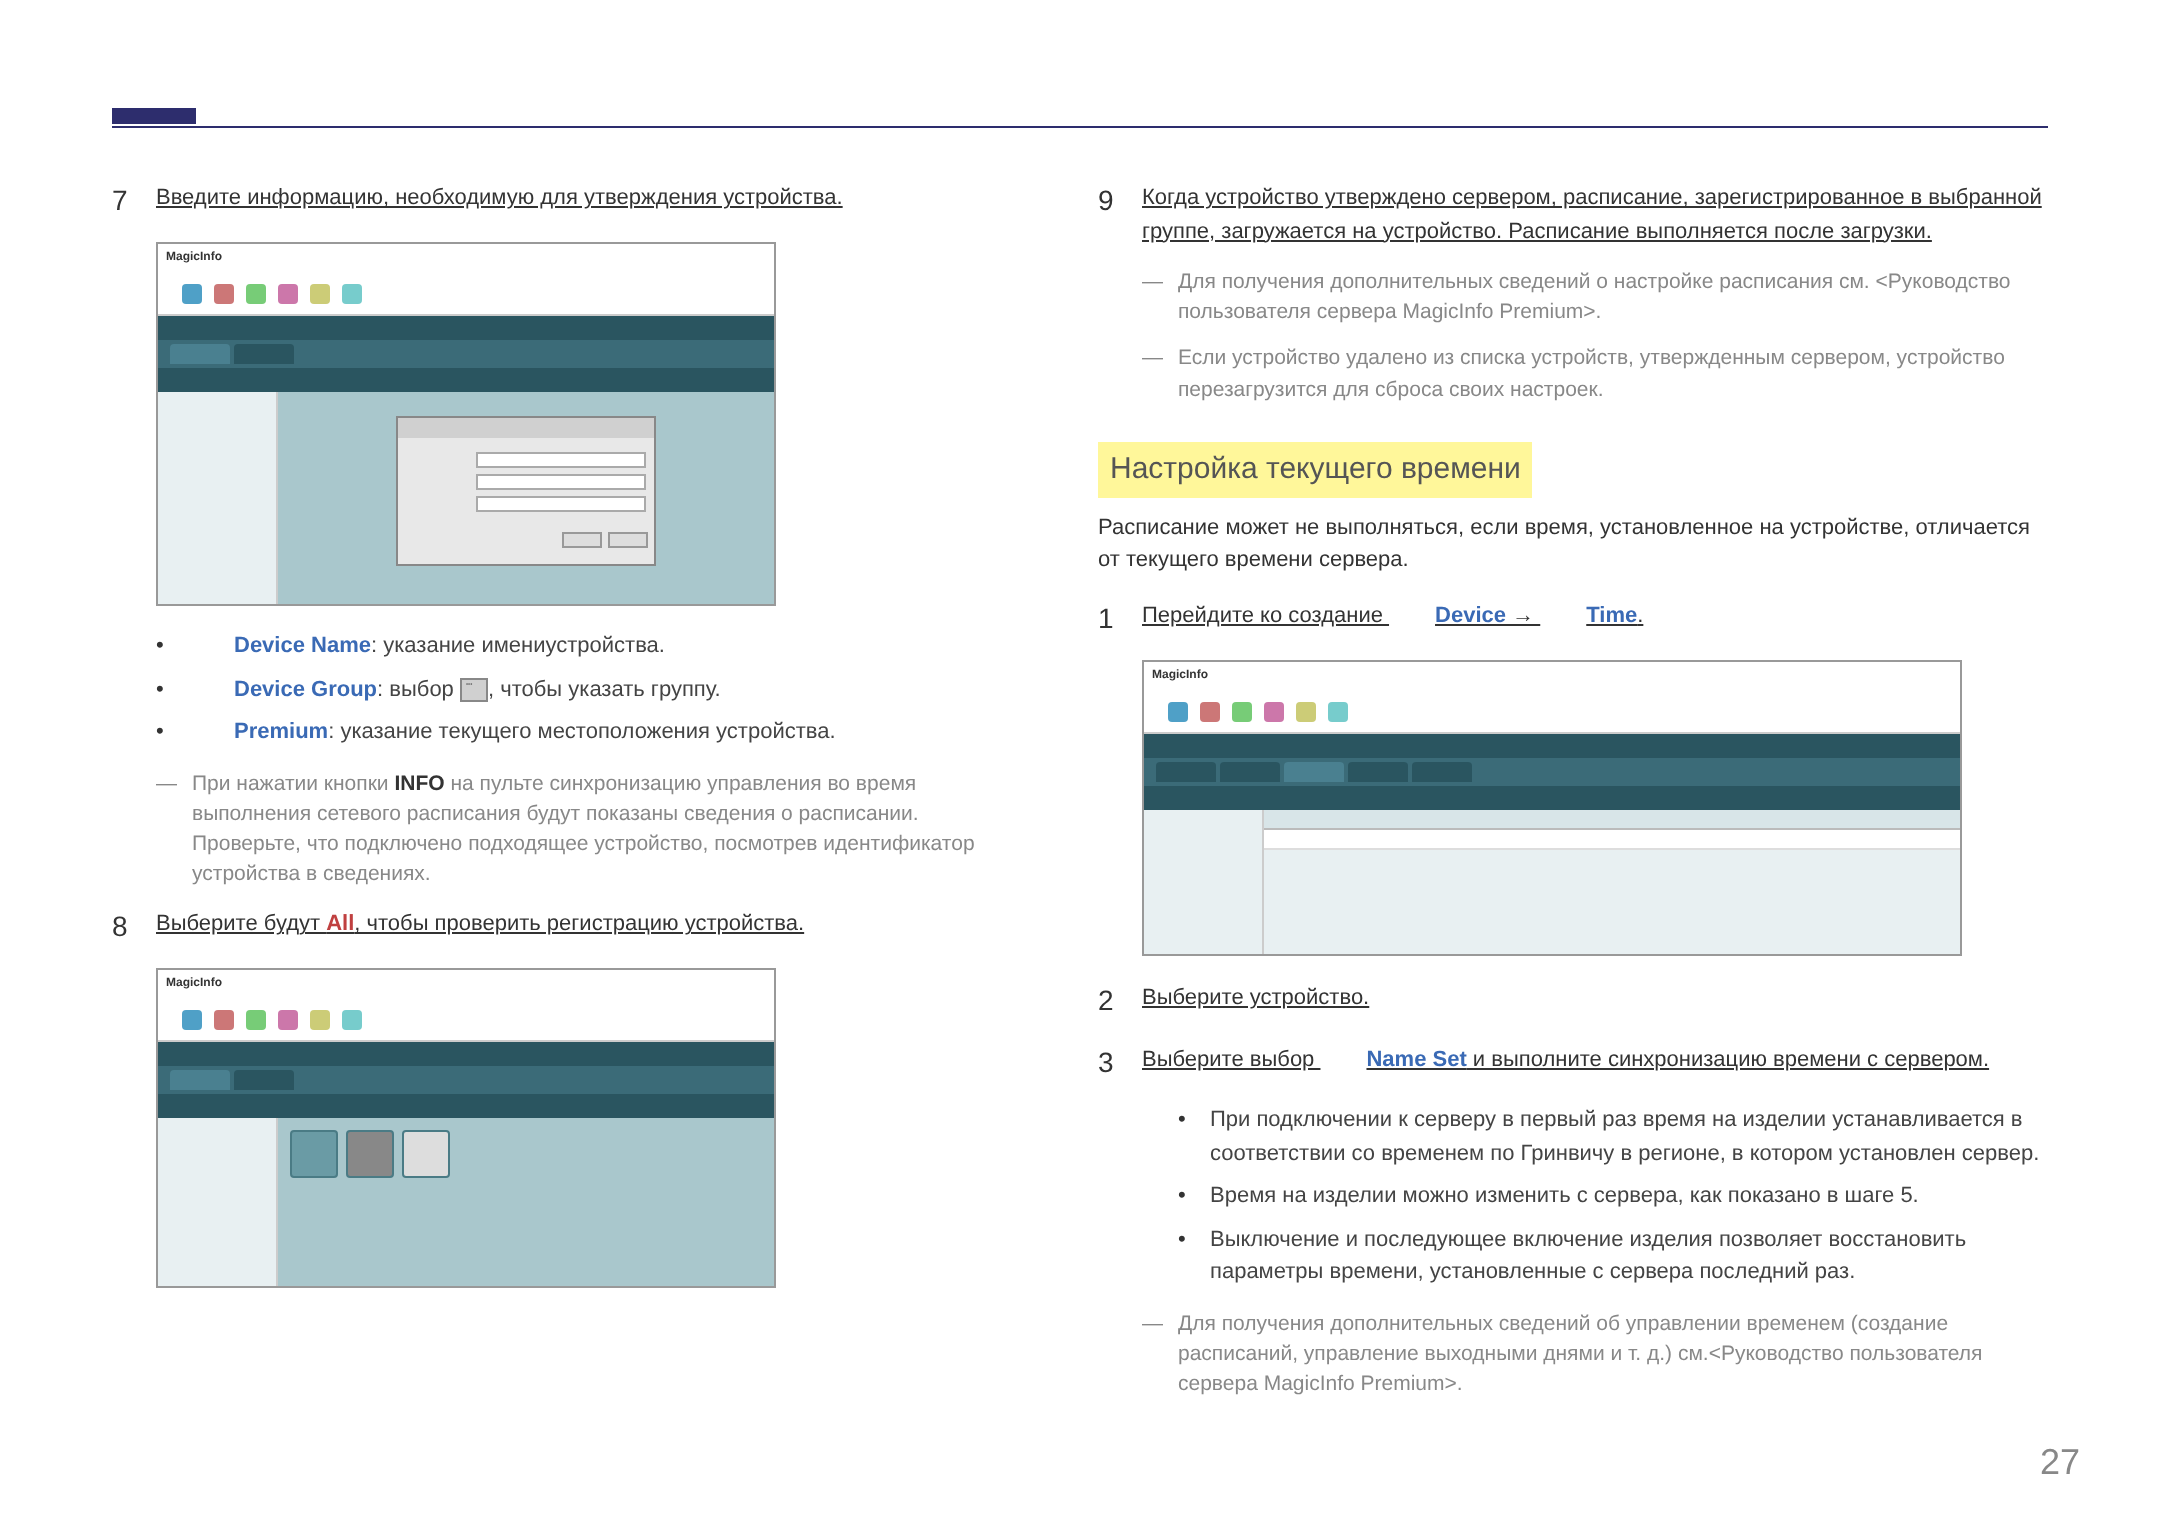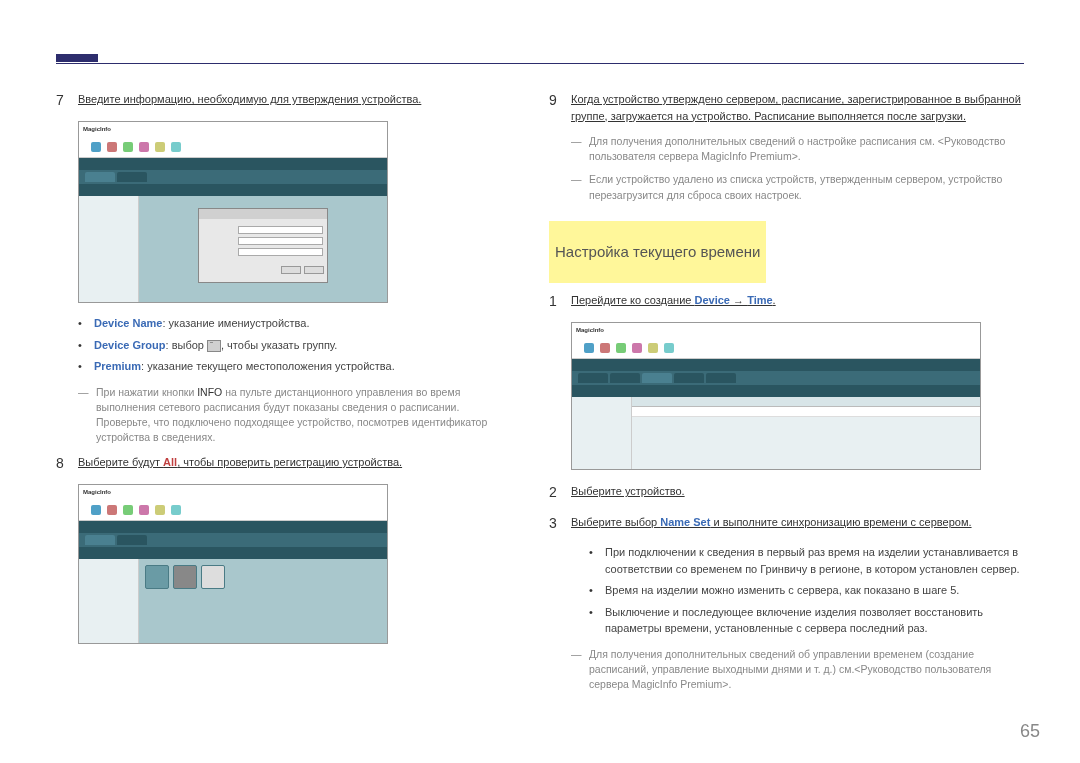--- a/index.html
+++ b/index.html
@@ -49,34 +49,34 @@
   .ss-flabel { width:35px; color:#333; }
   .ss-finput { flex:1; height:8px; background:#fff; border:1px solid #aaa; }
   .ss-btns { display:flex; justify-content:flex-end; gap:3px; padding:3px; }
   .ss-btn { width:20px; height:8px; background:#ddd; border:1px solid #999; }
   .ss-thumbs { display:flex; gap:4px; padding:6px; }
   .ss-thumb { width:24px; height:24px; background:#6a9ba5; border:1px solid #4a7b85; border-radius:2px; }
   .bullet-list { margin: 0 0 10px 22px; }
   .bullet { display:flex; margin-bottom:5px; }
   .bullet-dot { width:16px; flex-shrink:0; font-size:11px; color:#333; }
   .bullet-text { flex:1; }
-  .blue { color:#3a6ab5; font-weight:bold; }
+  .blue { color:#3a6ab5; font-weight:bold;margin-left:23px; }
   .red { color:#c04040; font-weight:bold; }
   .btn-icon { display:inline-block; width:14px; height:12px; background:#d0d0d0; border:1px solid #888; vertical-align:middle; position:relative; }
   .btn-icon::after { content:"•••"; font-size:3px; position:absolute; top:0; left:2px; letter-spacing:0; color:#555; }
   .dash-note { display:flex; margin:0 0 8px 22px; color:#888; font-size:10.5px; line-height:1.45; }
   .dash-note .dash { width:18px; flex-shrink:0; }
   .dash-note .txt { flex:1; }
-  .bold { font-weight:normal; color:#333; }
+  .bold { font-weight:bold; color:#333; }
   .section-title {
     display:inline-block;
     background:#fff79a;
     color:#555;
     font-size:15px;
-    padding:20px 6px;
+    padding:3px 6px;
     margin:10px 0 8px;
     font-weight:400;
   }
   .intro { color:#333; margin-bottom:10px; line-height:1.45; }
   .arrow { font-weight:bold; }
   .sub-bullets { margin:6px 0 10px 40px; }
   .page-num { position:absolute; bottom:18px; right:40px; font-size:18px; color:#888; }
 </style>
 </head>
 <body>
@@ -146,21 +146,21 @@
       <div class="bullet-text"><span class="blue">Device Group</span><span>: выбор </span><span class="btn-icon"></span><span>, чтобы указать группу.</span></div>
     </div>
     <div class="bullet">
       <div class="bullet-dot">•</div>
       <div class="bullet-text"><span class="blue">Premium</span><span>: указание текущего местоположения устройства.</span></div>
     </div>
   </div>
 
   <div class="dash-note">
     <div class="dash">―</div>
-    <div class="txt"><span>При нажатии кнопки </span><span class="bold">INFO</span><span> на пульте дистанционного управления во время выполнения сетевого расписания будут показаны сведения о расписании. Проверьте, что подключено подходящее устройство, посмотрев идентификатор устройства в сведениях.</span></div>
+    <div class="txt"><span>При нажатии кнопки </span><span class="bold">INFO</span><span> на пульте синхронизацию управления во время выполнения сетевого расписания будут показаны сведения о расписании. Проверьте, что подключено подходящее устройство, посмотрев идентификатор устройства в сведениях.</span></div>
   </div>
 
   <div class="step">
     <div class="step-num">8</div>
     <div class="step-text"><span>Выберите будут </span><span class="red">All</span><span>, чтобы проверить регистрацию устройства.</span></div>
   </div>
 
   <div class="screenshot ss2">
     <div class="ss-top">
         <span class="ss-logo">MagicInfo</span>
@@ -201,20 +201,21 @@
   <div class="dash-note">
     <div class="dash">―</div>
     <div class="txt">Для получения дополнительных сведений о настройке расписания см. &lt;Руководство пользователя сервера MagicInfo Premium&gt;.</div>
   </div>
   <div class="dash-note">
     <div class="dash">―</div>
     <div class="txt">Если устройство удалено из списка устройств, утвержденным сервером, устройство перезагрузится для сброса своих настроек.</div>
   </div>
 
   <div class="section-title">Настройка текущего времени</div>
+  <div class="intro">Расписание может не выполняться, если время, установленное на устройстве, отличается от текущего времени сервера.</div>
 
   <div class="step">
     <div class="step-num">1</div>
     <div class="step-text"><span>Перейдите ко создание </span><span class="blue">Device</span><span class="arrow"> → </span><span class="blue">Time</span><span>.</span></div>
   </div>
 
   <div class="screenshot ss3">
     <div class="ss-top">
         <span class="ss-logo">MagicInfo</span>
       </div>
@@ -250,31 +251,31 @@
   </div>
 
   <div class="step">
     <div class="step-num">3</div>
     <div class="step-text"><span>Выберите выбор </span><span class="blue">Name Set</span><span> и выполните синхронизацию времени с сервером.</span></div>
   </div>
 
   <div class="sub-bullets">
     <div class="bullet">
       <div class="bullet-dot">•</div>
-      <div class="bullet-text">При подключении к сведения в первый раз время на изделии устанавливается в соответствии со временем по Гринвичу в регионе, в котором установлен сервер.</div>
+      <div class="bullet-text">При подключении к серверу в первый раз время на изделии устанавливается в соответствии со временем по Гринвичу в регионе, в котором установлен сервер.</div>
     </div>
     <div class="bullet">
       <div class="bullet-dot">•</div>
       <div class="bullet-text">Время на изделии можно изменить с сервера, как показано в шаге 5.</div>
     </div>
     <div class="bullet">
       <div class="bullet-dot">•</div>
       <div class="bullet-text">Выключение и последующее включение изделия позволяет восстановить параметры времени, установленные с сервера последний раз.</div>
     </div>
   </div>
 
   <div class="dash-note">
     <div class="dash">―</div>
     <div class="txt">Для получения дополнительных сведений об управлении временем (создание расписаний, управление выходными днями и т. д.) см.&lt;Руководство пользователя сервера MagicInfo Premium&gt;.</div>
   </div>
 </div>
 
-<div class="page-num">65</div>
+<div class="page-num">27</div>
 
 </body></html>

